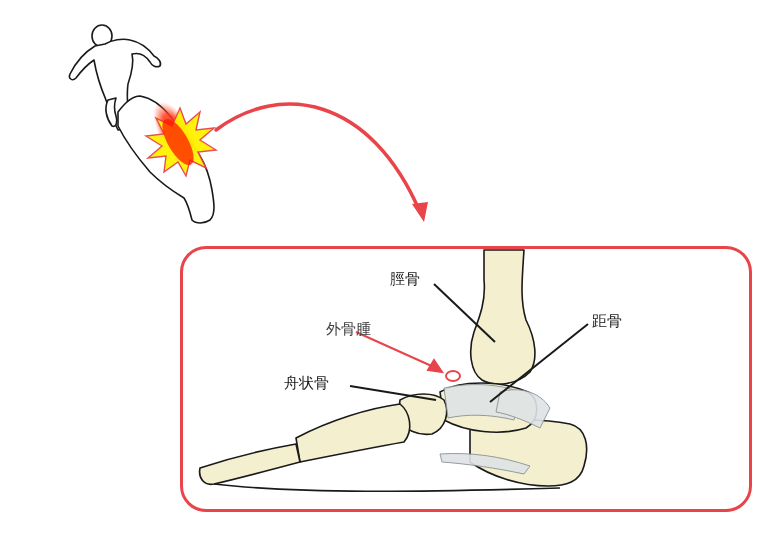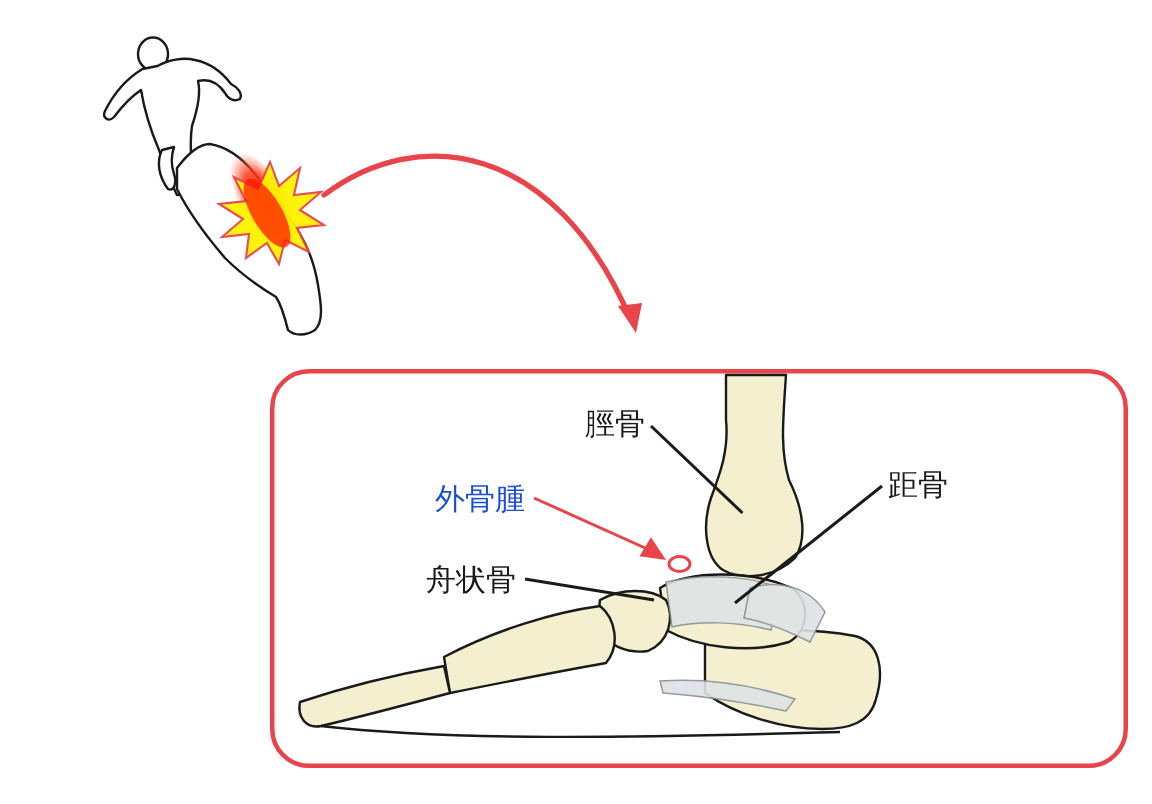--- a/index.html
+++ b/index.html
@@ -1,22 +1,22 @@
 <!DOCTYPE html>
 <html><head>
   <meta charset="utf-8">
   <style>
     html, body { margin: 0; padding: 0; background: #ffffff; }
     body { width: 768px; height: 536px; position: relative; overflow: hidden;
            font-family: "DejaVu Sans", sans-serif; }
     .stage { position: absolute; left: 0; top: 0; width: 768px; height: 536px; }
     .frame { position: absolute; left: 180px; top: 246px; width: 572px; height: 266px;
              border: 3px solid #e8444a; border-radius: 26px; box-sizing: border-box; }
-    .label { position: absolute; font-size: 20px; color: #1a1a1a; white-space: nowrap; line-height: 1; }
-    .label.red { color: #1d4ed8; }
+    .label { position: absolute; font-size: 15px; color: #1a1a1a; white-space: nowrap; line-height: 1; }
+    .label.red { color: #404040; margin-left: 36px; }
     svg { position: absolute; left: 0; top: 0; }
   </style>
 </head>
 <body>
 
 <div class="stage">
 
   <svg width="768" height="536" viewBox="0 0 768 536">
     <defs>
       <radialGradient id="painGlow" cx="50%" cy="50%" r="50%">

